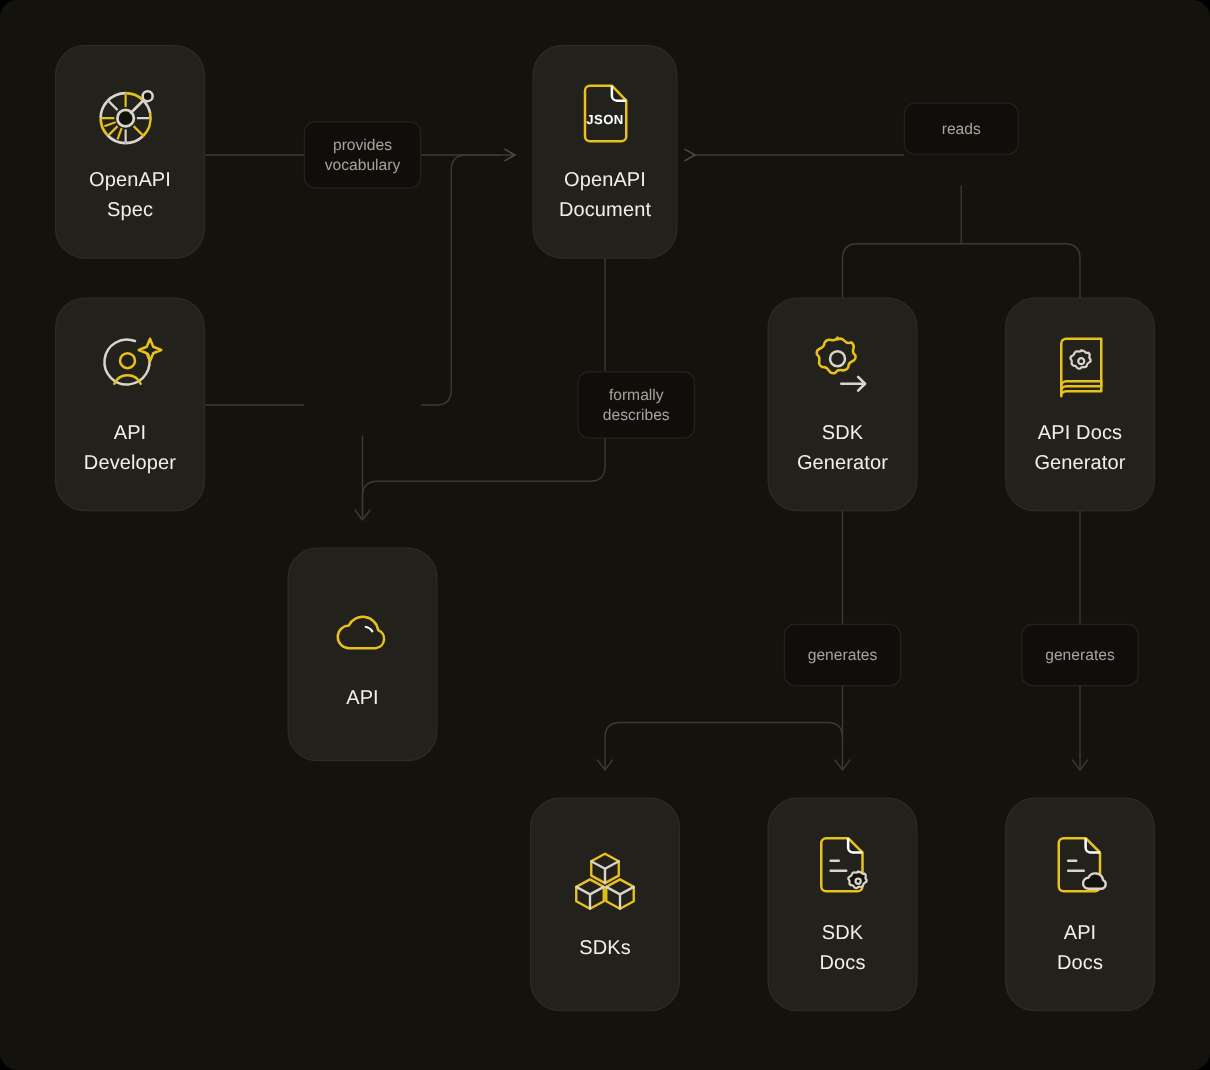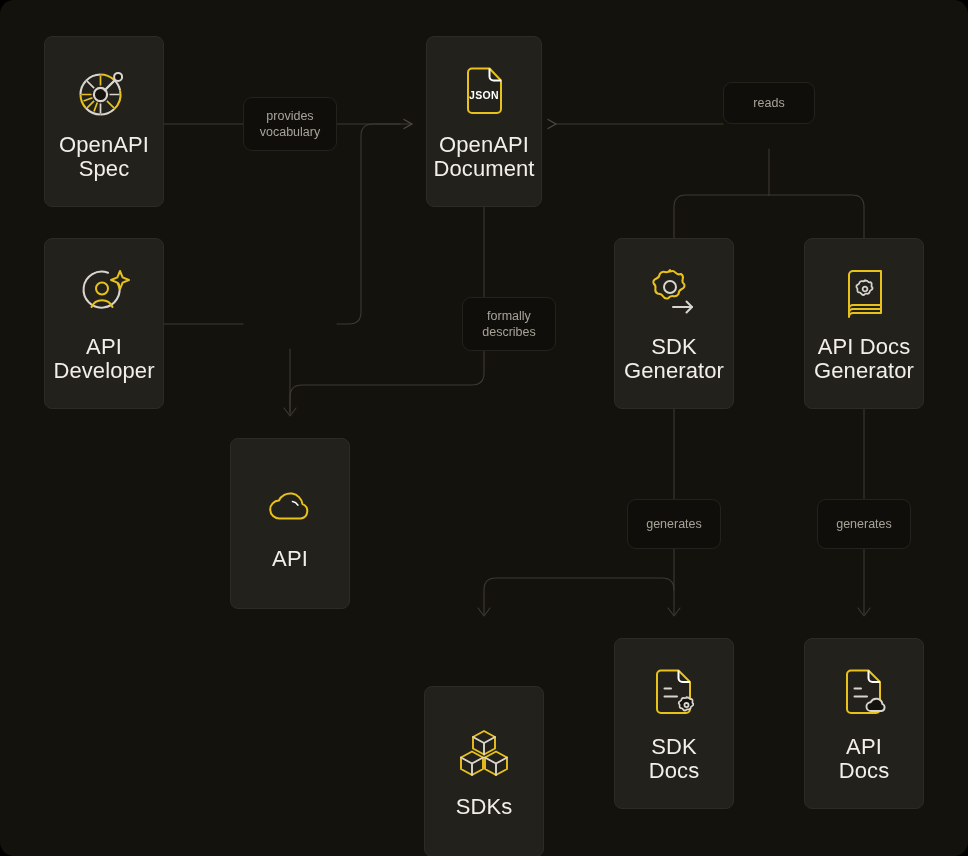--- a/index.html
+++ b/index.html
@@ -31,36 +31,36 @@
     height: 856px;
     pointer-events: none;
   }
 
   
   .node {
     position: absolute;
     box-sizing: border-box;
     background: #23211c;
     border: 1px solid #2e2b25;
-    border-radius: 8px;
+    border-radius: 24px;
     display: flex;
     flex-direction: column;
     align-items: center;
     justify-content: center;
     gap: 14px;
   }
   .node .icon {
     width: 56px;
     height: 56px;
     display: block;
     flex: none;
   }
   .node .node-label {
     color: #f2efe9;
-    font-size: 22px;
+    font-size: 16px;
     line-height: 24px;
     text-align: center;
     letter-spacing: 0.1px;
     white-space: pre-line;
   }
 
   
   .elabel {
     position: absolute;
     box-sizing: border-box;
@@ -230,21 +230,21 @@
   </div>
 
   <div class="node" style="left:230px; top:438px; width:120px; height:171px;">
     <svg class="icon" viewBox="0 0 56 56" fill="none">
       <path d="M17.5 41.5 a9 9 0 0 1 -0.6 -18 a12.5 12.5 0 0 1 23.6 3.6 a7.5 7.5 0 0 1 -1.6 14.4 Z" stroke="#e8c21a" stroke-width="2" stroke-linejoin="round" fill="none"></path>
       <path d="M30.5 24.5 a8 8 0 0 1 5.4 3.6" stroke="#ffffff" stroke-width="1.6" stroke-linecap="round" fill="none"></path>
     </svg>
     <div class="node-label">API</div>
   </div>
 
-  <div class="node" style="left:424px; top:638px; width:120px; height:171px;margin-top:48px;">
+  <div class="node" style="left:424px; top:638px; width:120px; height:171px;">
     <svg class="icon" viewBox="0 0 56 56" fill="none">
       <g stroke-width="1.9" stroke-linejoin="round" stroke-linecap="round" fill="none">
 
         <path d="M28 6 L39 12 L39 23.5 L28 29.5 L17 23.5 L17 12 Z" stroke="#e8c21a"></path>
         <path d="M17 12 L28 18 L39 12" stroke="#d9d5cd"></path>
         <path d="M28 18 L28 29.5" stroke="#d9d5cd"></path>
 
         <path d="M16 26.5 L27 32.5 L27 44 L16 50 L5 44 L5 32.5 Z" stroke="#e8c21a"></path>
         <path d="M5 32.5 L16 38.5 L27 32.5" stroke="#d9d5cd"></path>
         <path d="M16 38.5 L16 50" stroke="#d9d5cd"></path>

